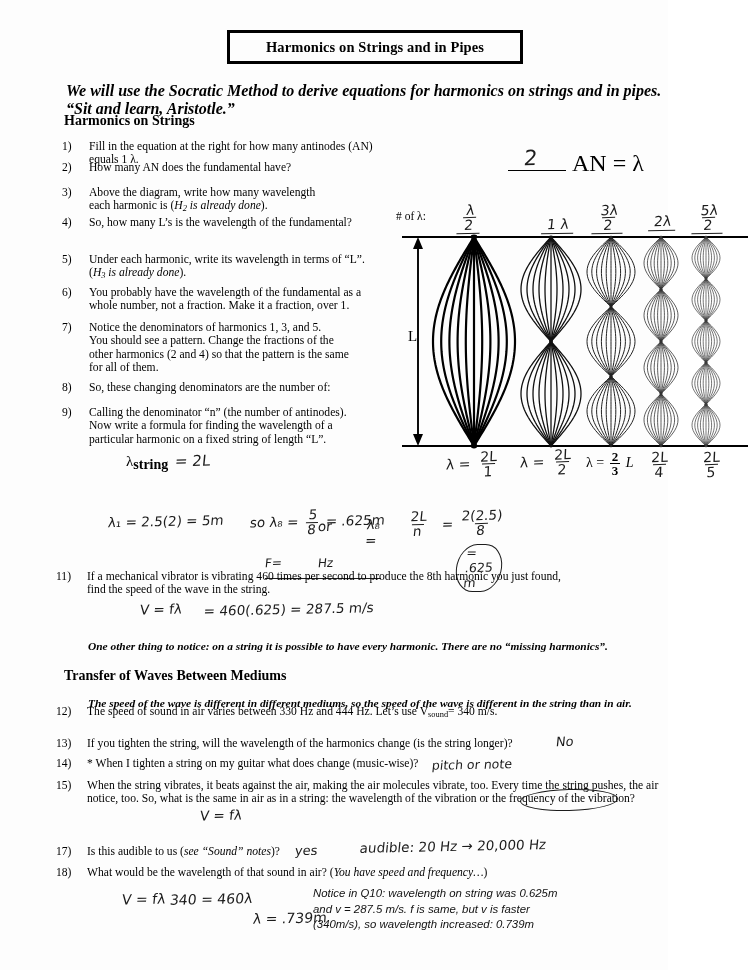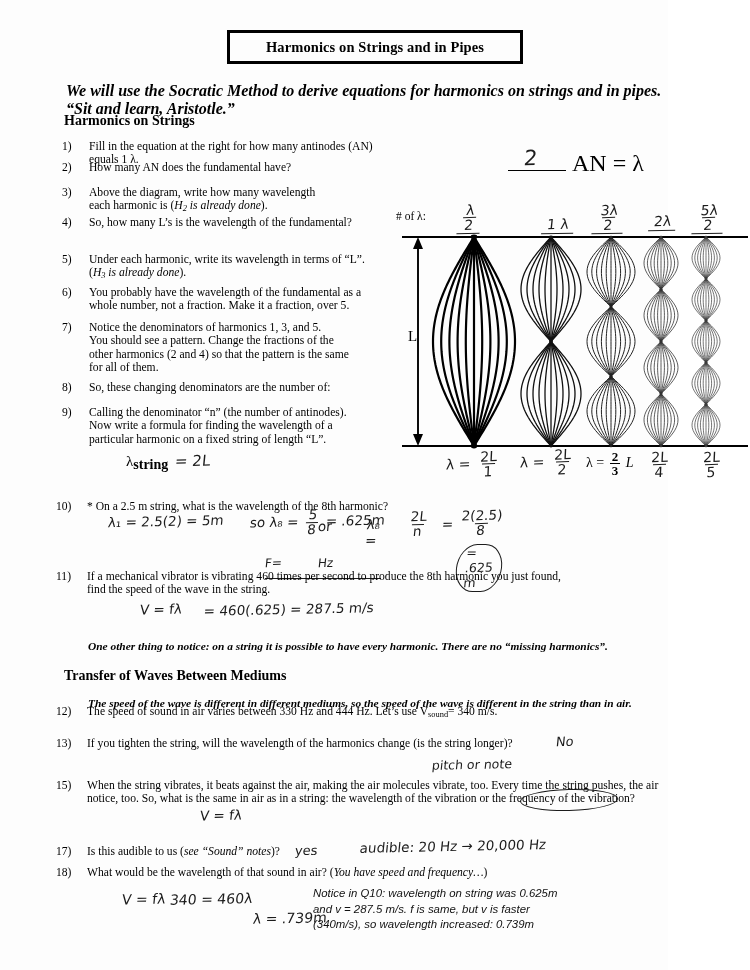--- a/index.html
+++ b/index.html
@@ -298,21 +298,21 @@
     <span class="body">
       <span>Under each harmonic, write its wavelength in terms of “L”.</span><br>
       <span>(</span><span class="it">H</span><span class="sub it">3</span><span class="it"> is already done</span><span>).</span>
     </span>
   </div>
 
   <div class="q" style="left:62px; top:286px; width:345px;">
     <span class="num">6)</span>
     <span class="body">
       <span>You probably have the wavelength of the fundamental as a</span><br>
-      <span>whole number, not a fraction.  Make it a fraction, over 5.</span>
+      <span>whole number, not a fraction.  Make it a fraction, over 1.</span>
     </span>
   </div>
 
   <div class="q" style="left:62px; top:321px; width:345px;">
     <span class="num">7)</span>
     <span class="body">
       <span>Notice the denominators of harmonics 1, 3, and 5.</span><br>
       <span>You should see a pattern.  Change the fractions of the</span><br>
       <span>other harmonics (2 and 4) so that the pattern is the same</span><br>
       <span>for all of them.</span>
@@ -528,24 +528,20 @@
     <div class="hwd" style="left:305px; top:250px;">
       <span class="hw-lean2">
         <span class="frac">
           <span class="nu">2L</span>
           <span class="de">5</span>
         </span>
       </span>
     </div>
   </div>
 
-  <div class="q" style="left:56px; top:500px; width:420px;">
-    <span class="num" style="width:28px;">10)</span>
-    <span class="body" style="margin-left:31px;">* On a 2.5 m string, what is the wavelength of the 8th harmonic?</span>
-  </div>
 
   <div id="q10-work">
     <div class="hw-lean">λ₁ = 2.5(2) = 5m</div>
     <div class="hw-lean" style="margin-left:22px;">
       <span>so λ₈ =</span>
       <span class="frac" style="margin:0 3px;">
         <span class="nu">5</span>
         <span class="de">8</span>
       </span>
       <span>= .625m</span>
@@ -597,20 +593,24 @@
       <span>The speed of sound in air varies between 330 Hz and 444 Hz.  Let’s use V</span><span class="sub">sound</span><span>= 340 m/s.</span>
     </span>
   </div>
 
   <div class="q" style="left:56px; top:737px; width:620px;">
     <span class="num" style="width:28px;">13)</span>
     <span class="body" style="margin-left:31px;">If you tighten the string, will the wavelength of the harmonics change (is the string longer)?</span>
   </div>
   <div class="hw-inline" style="left:556px; top:734px;"><span class="hw-lean">No</span></div>
 
+  <div class="q" style="left:56px; top:757px; width:620px;">
+    <span class="num" style="width:28px;">14)</span>
+    <span class="body" style="margin-left:31px;">* When I tighten a string on my guitar what does change (music-wise)?</span>
+  </div>
   <div class="hw-inline" style="left:432px; top:757px; font-size:12.5px;"><span class="hw-lean">pitch or note</span></div>
 
   <div class="q" style="left:56px; top:779px; width:650px;">
     <span class="num" style="width:28px;">15)</span>
     <span class="body" style="margin-left:31px;">
       <span>When the string vibrates, it beats against the air, making the air molecules vibrate, too.  Every time the string pushes, the air</span><br>
       <span>notice, too.  So, what is the same in air as in a string: the wavelength of the vibration or the </span><span>frequency</span><span> of the vibration?</span>
     </span>
   </div>
   <div id="freq-oval"></div>

